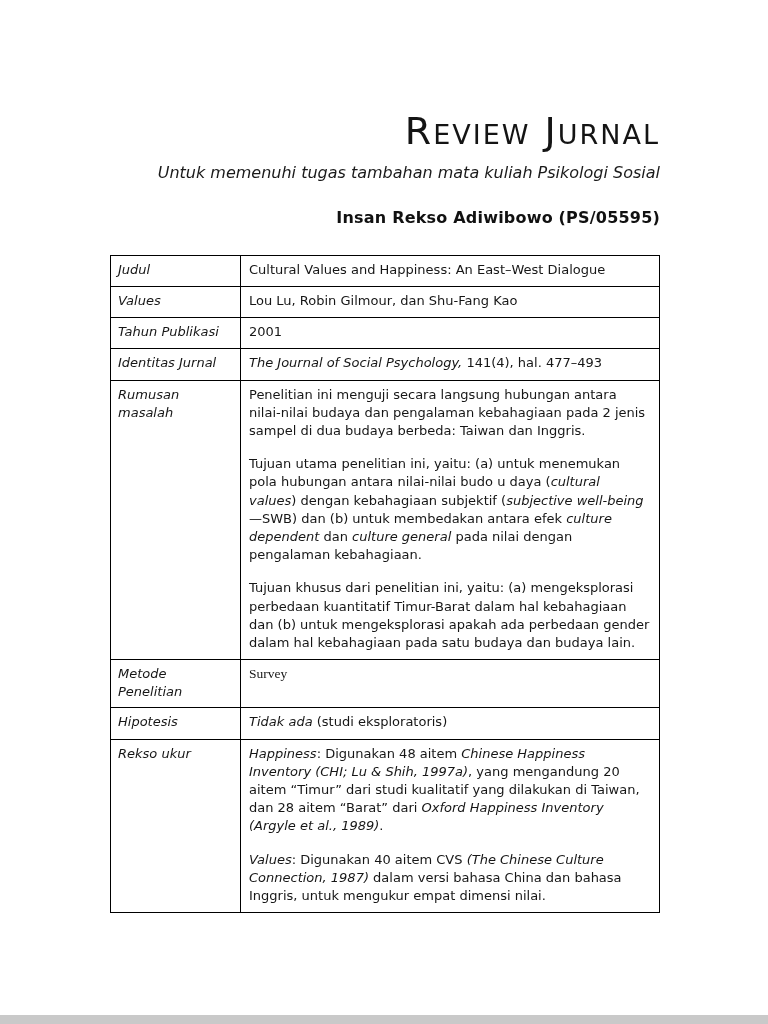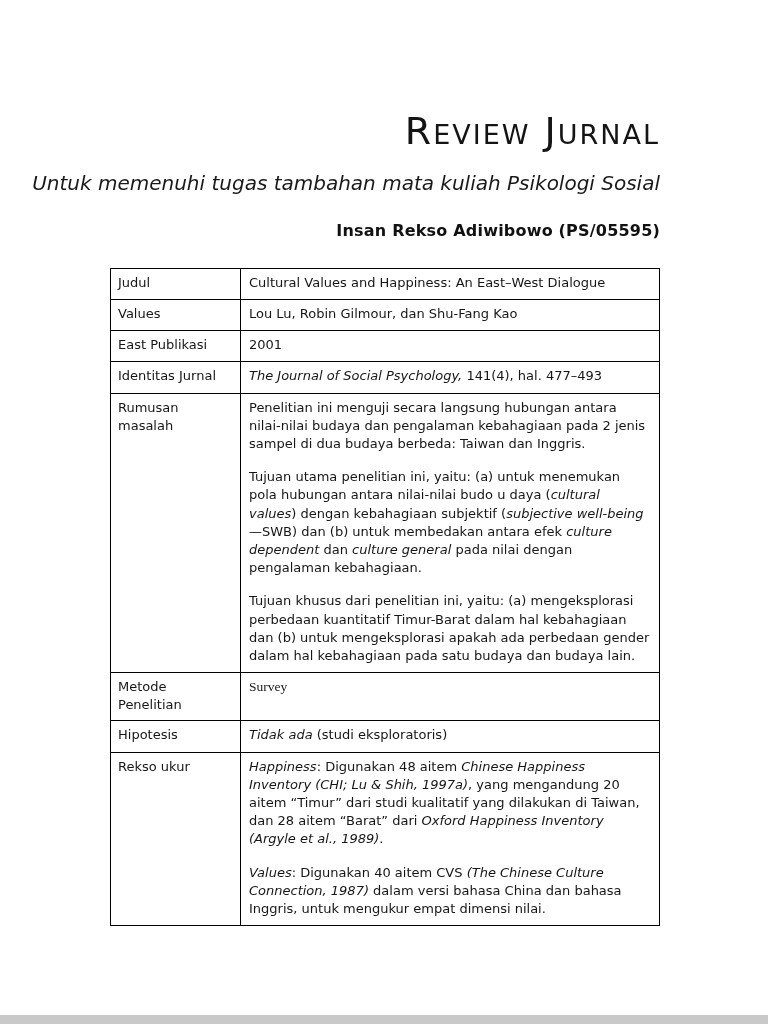--- a/index.html
+++ b/index.html
@@ -29,22 +29,22 @@
   .doc-title {
     font-variant: small-caps;
     font-size: 38px;
     font-weight: 400;
     letter-spacing: 2px;
     line-height: 1.05;
     color: #141414;
   }
   .doc-subtitle {
     font-style: italic;
-    font-size: 20px;
-    margin-top: 19px;
+    font-size: 16px;
+    margin-top: 11px;
     color: #1a1a1a;
   }
   .doc-author {
     font-weight: bold;
     font-size: 16px;
     margin-top: 26px;
     letter-spacing: 0.2px;
   }
   table.review {
     border-collapse: collapse;
@@ -55,20 +55,21 @@
   table.review td {
     border: 1px solid #000;
     vertical-align: top;
     font-size: 13px;
     line-height: 1.4;
     color: #161616;
   }
   td.label-cell {
     width: 130px;
     padding: 5px 10px 6px 7px;
+    font-style: italic;
   }
   td.content-cell {
     padding: 5px 8px 7px 8px;
   }
   .content-cell p { margin: 0 0 15px 0; }
   .content-cell p:last-child { margin-bottom: 0; }
   .serif {
     font-family: "Liberation Serif", "DejaVu Serif", serif;
     font-size: 13.5px;
   }
@@ -91,21 +92,21 @@
             <p><span>Cultural Values and Happiness: An East–West Dialogue</span></p>
           </td>
         </tr>
         <tr>
           <td class="label-cell">Values</td>
           <td class="content-cell">
             <p><span>Lou Lu, Robin Gilmour, dan Shu-Fang Kao</span></p>
           </td>
         </tr>
         <tr>
-          <td class="label-cell">East Publikasi</td>
+          <td class="label-cell">Tahun Publikasi</td>
           <td class="content-cell">
             <p><span>2001</span></p>
           </td>
         </tr>
         <tr>
           <td class="label-cell">Identitas Jurnal</td>
           <td class="content-cell">
             <p><i>The Journal of Social Psychology,</i><span> 141(4), hal. 477–493</span></p>
           </td>
         </tr>

